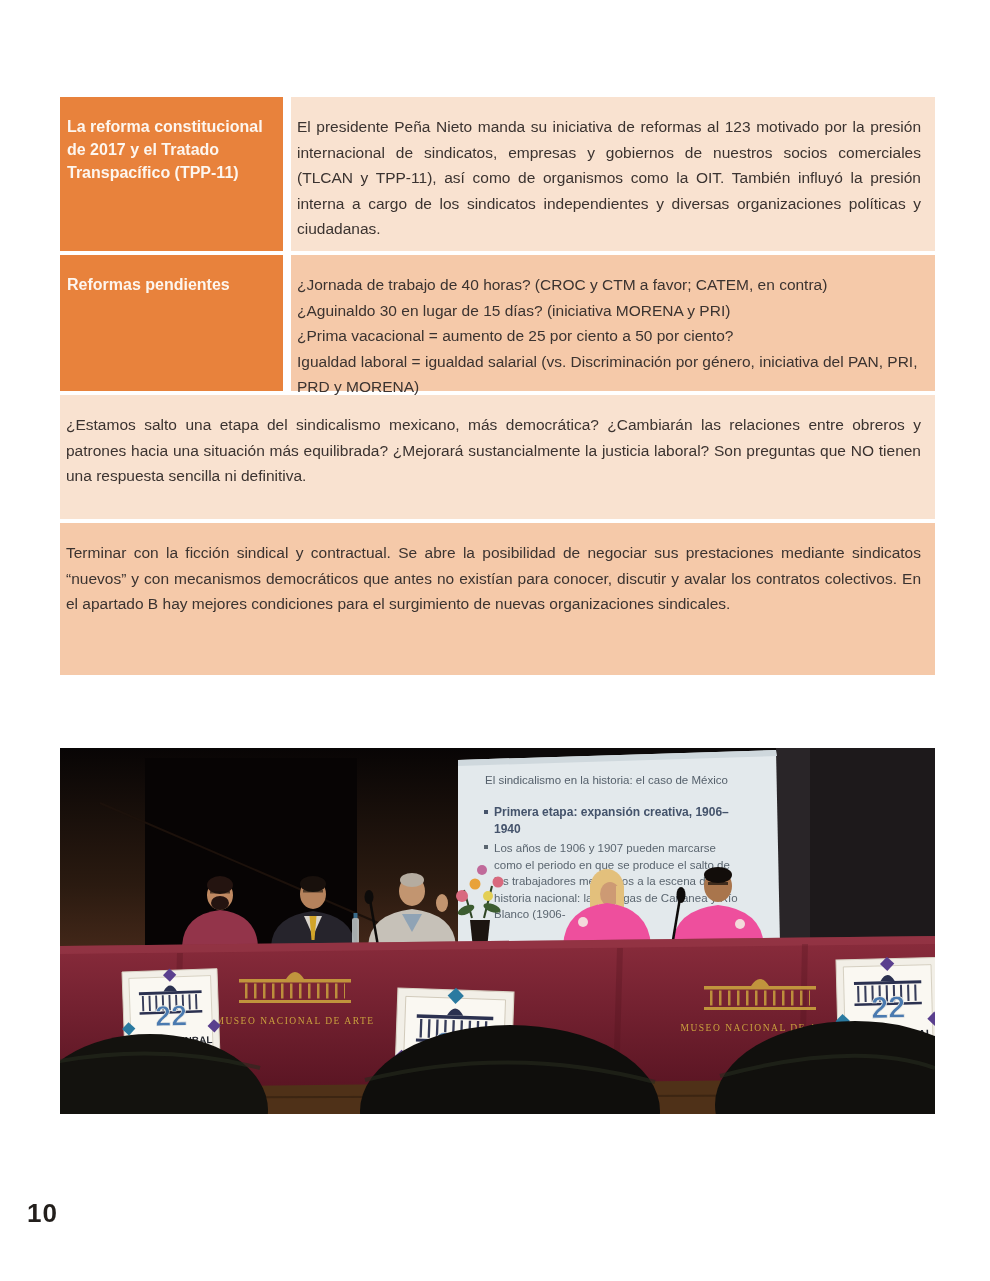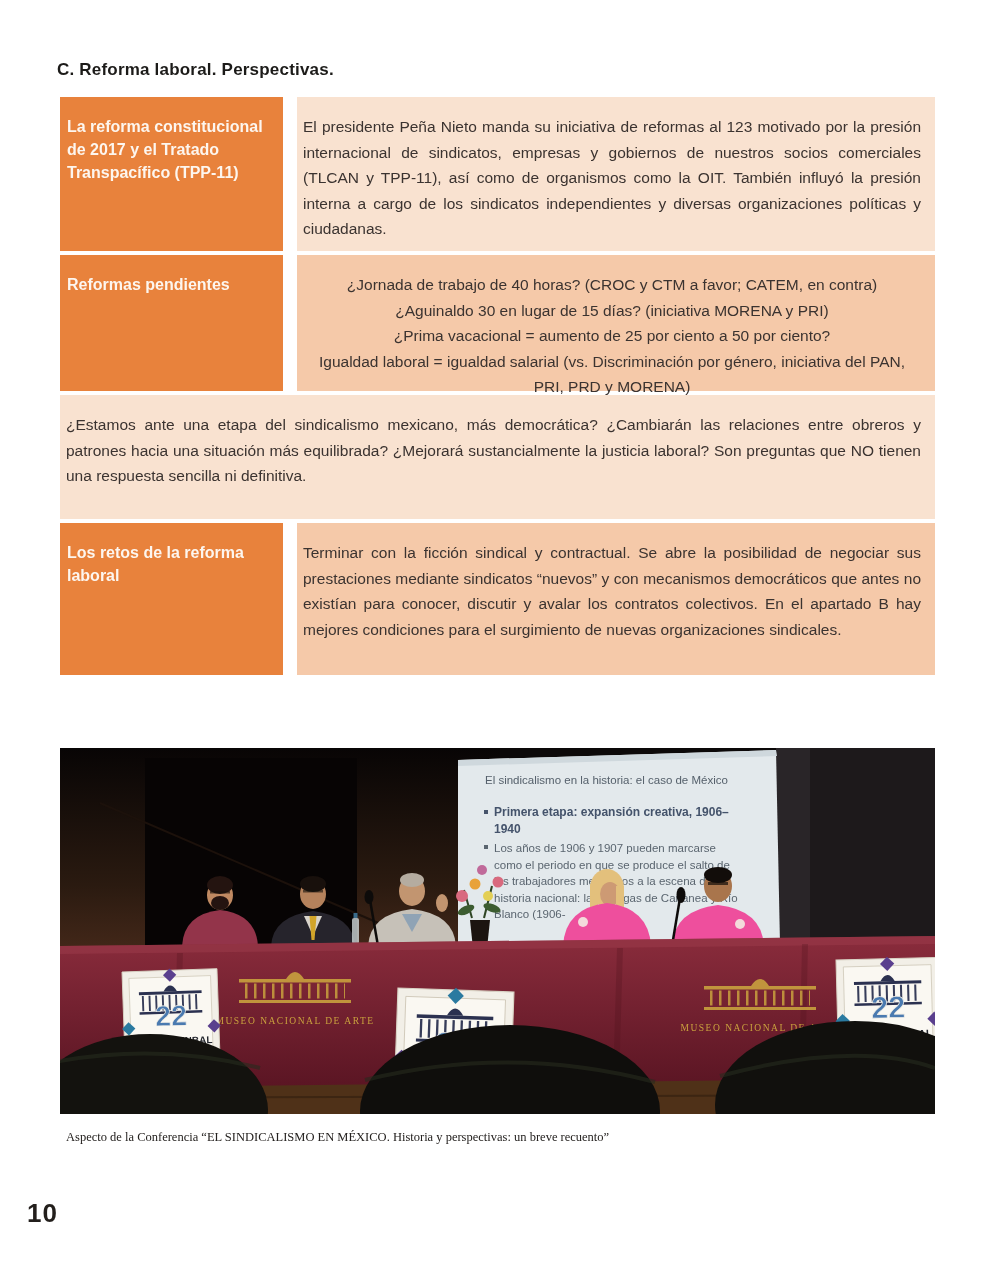--- a/index.html
+++ b/index.html
@@ -9,25 +9,25 @@
   }
   .heading{
     position:absolute;left:57px;top:60px;font-size:17px;font-weight:bold;
     letter-spacing:.2px;color:#1c1b19;
   }
   .info-table{position:absolute;left:60px;top:97px;width:875px;}
   .t-row{display:flex;margin-bottom:4px;}
   .t-row .cell-head{
     width:223px;flex:0 0 223px;background:#e8823c;color:#fdf6ef;
     font-weight:bold;font-size:16px;line-height:23px;
-    padding:18px 16px 0 7px;box-sizing:border-box;margin-right:14px;
+    padding:18px 16px 0 7px;box-sizing:border-box;margin-right:8px;
   }
   .t-row .cell-body{
     flex:1;font-size:15.5px;line-height:25.5px;color:#3b3330;
-    padding:17px 14px 0 6px;box-sizing:border-box;white-space:pre-line;text-align:center;
+    padding:17px 14px 0 6px;box-sizing:border-box;white-space:pre-line;
   }
   .t-row .cell-body.justify{text-align:justify;}
   .row-1 {height:154px;}
   .row-2 {height:136px;}
   .row-3 {height:124px;}
   .row-4 {height:152px;}
   .row-1 .cell-body,.row-3 .cell-body{background:#f9e2d0;}
   .row-2 .cell-body,.row-4 .cell-body{background:#f5c9a9;}
   .photo-wrap{position:absolute;left:60px;top:748px;width:875px;height:316px;background:#0c0909;}
   .caption{
@@ -39,39 +39,37 @@
     letter-spacing:1px;
   }
   svg text{font-family:"Liberation Sans",sans-serif;}
   svg .serif{font-family:"Liberation Serif",serif;}
 </style>
 </head>
 <body>
 
 <div class="page">
 
-  <div class="heading">C. Reforma laboral. Perspectivas.</div>
 
   <div class="info-table">
     <div class="t-row row-1">
       <div class="cell-head">La reforma constitucional de 2017 y el Tratado Transpacífico (TPP-11)</div>
       <div class="cell-body justify">El presidente Peña Nieto manda su iniciativa de reformas al 123 motivado por la presión internacional de sindicatos, empresas y gobiernos de nuestros socios comerciales (TLCAN y TPP-11), así como de organismos como la OIT. También influyó la presión interna a cargo de los sindicatos independientes y diversas organizaciones políticas y ciudadanas.</div>
     </div>
     <div class="t-row row-2">
       <div class="cell-head">Reformas pendientes</div>
       <div class="cell-body">¿Jornada de trabajo de 40 horas? (CROC y CTM a favor; CATEM, en contra)
 ¿Aguinaldo 30 en lugar de 15 días? (iniciativa MORENA y PRI)
 ¿Prima vacacional = aumento de 25 por ciento a 50 por ciento?
 Igualdad laboral = igualdad salarial (vs. Discriminación por género, iniciativa del PAN, PRI, PRD y MORENA)</div>
     </div>
     <div class="t-row row-3">
-      <div class="cell-body justify">¿Estamos ante una etapa del sindicalismo mexicano, más democrática? ¿Cambiarán las relaciones entre obreros y patrones hacia una situación más equilibrada? ¿Mejorará sustancialmente la justicia laboral? Son preguntas que NO tienen una respuesta sencilla ni definitiva.</div>
+      <div class="cell-body justify">¿Estamos salto una etapa del sindicalismo mexicano, más democrática? ¿Cambiarán las relaciones entre obreros y patrones hacia una situación más equilibrada? ¿Mejorará sustancialmente la justicia laboral? Son preguntas que NO tienen una respuesta sencilla ni definitiva.</div>
     </div>
     <div class="t-row row-4">
-      <div class="cell-head">Los retos de la reforma laboral</div>
       <div class="cell-body justify">Terminar con la ficción sindical y contractual. Se abre la posibilidad de negociar sus prestaciones mediante sindicatos “nuevos” y con mecanismos democráticos que antes no existían para conocer, discutir y avalar los contratos colectivos. En el apartado B hay mejores condiciones para el surgimiento de nuevas organizaciones sindicales.</div>
     </div>
   </div>
 
   <div class="photo-wrap">
     <svg width="875" height="366" viewBox="0 0 875 366">
       <defs>
         <linearGradient id="wallL" x1="0" y1="0" x2="0" y2="1">
           <stop offset="0" stop-color="#080505"></stop>
           <stop offset="0.65" stop-color="#2a1a10"></stop>
@@ -264,17 +262,16 @@
         <ellipse cx="450" cy="363" rx="150" ry="86" fill="#0f0e0c"></ellipse>
         <path d="M305,332 Q450,296 595,334" stroke="#262c1e" stroke-width="4" fill="none" opacity="0.6"></path>
       </g>
       <g>
         <ellipse cx="795" cy="357" rx="140" ry="84" fill="#11100d"></ellipse>
         <path d="M660,328 Q795,292 875,320" stroke="#262c1e" stroke-width="4" fill="none" opacity="0.6"></path>
       </g>
     </svg>
   </div>
 
-  <div class="caption">Aspecto de la Conferencia “EL SINDICALISMO EN MÉXICO. Historia y perspectivas: un breve recuento”</div>
 
   <div class="page-number">10</div>
 
 </div>
 
 </body></html>

